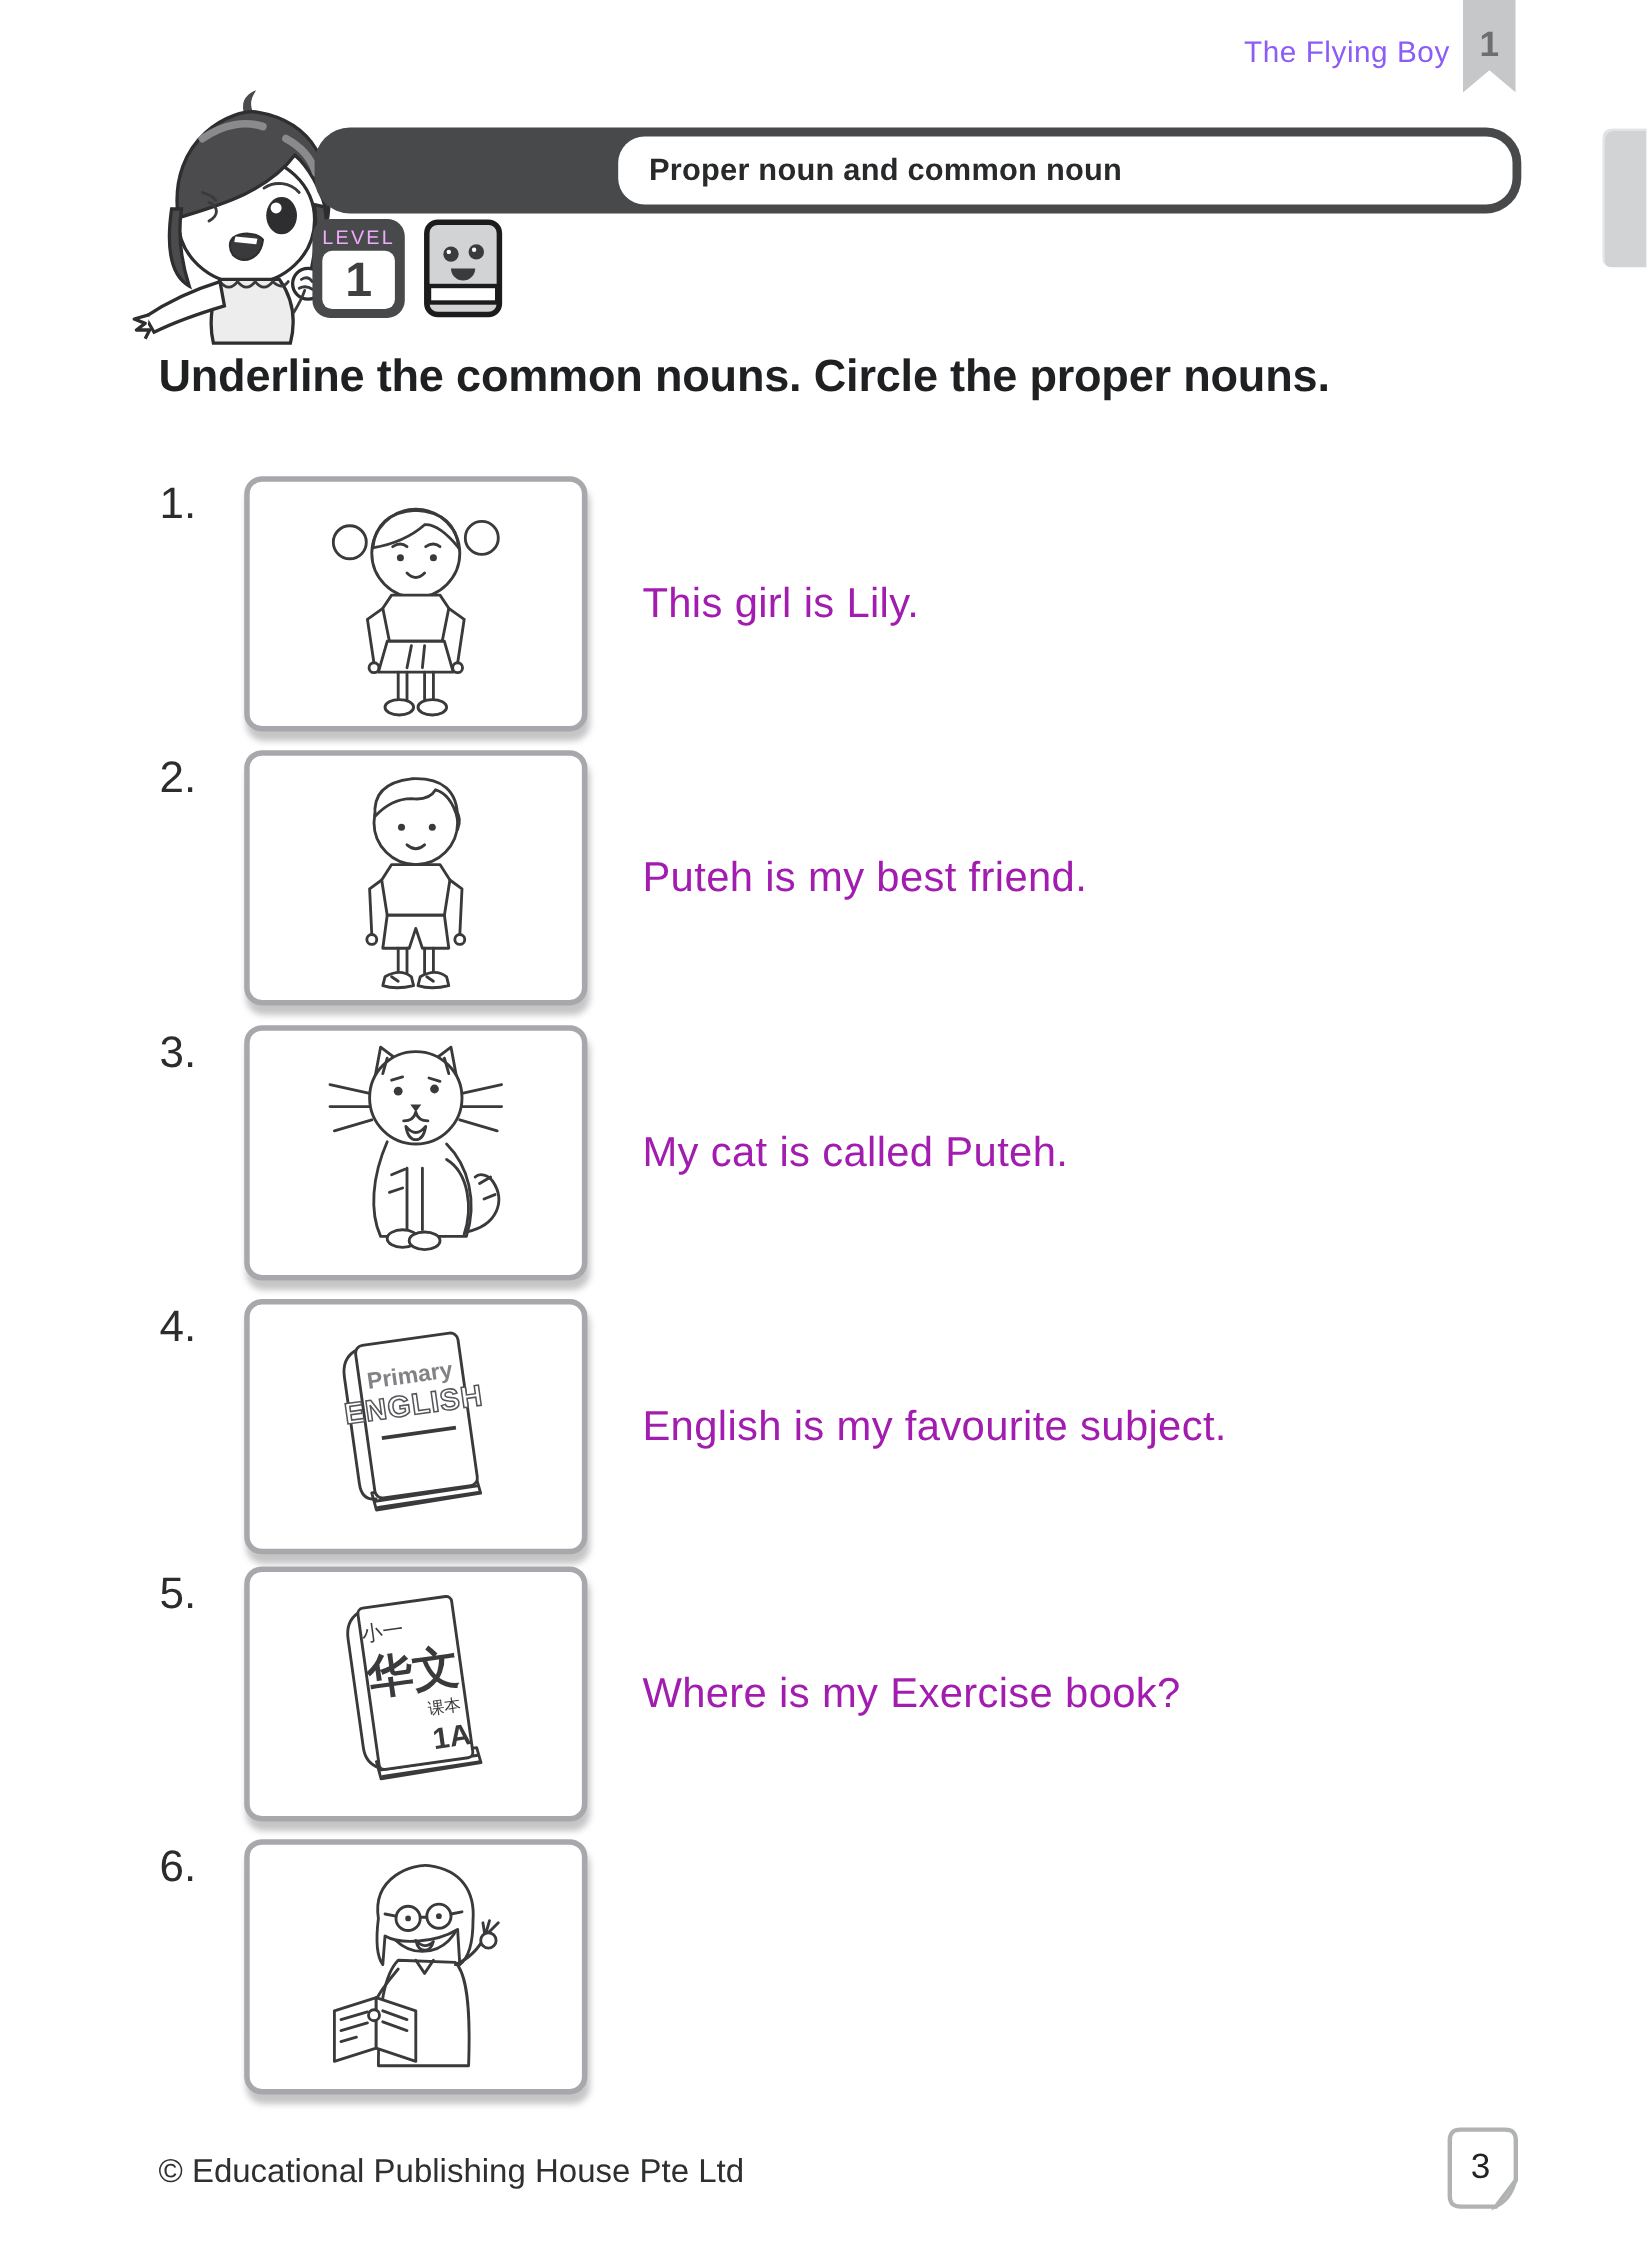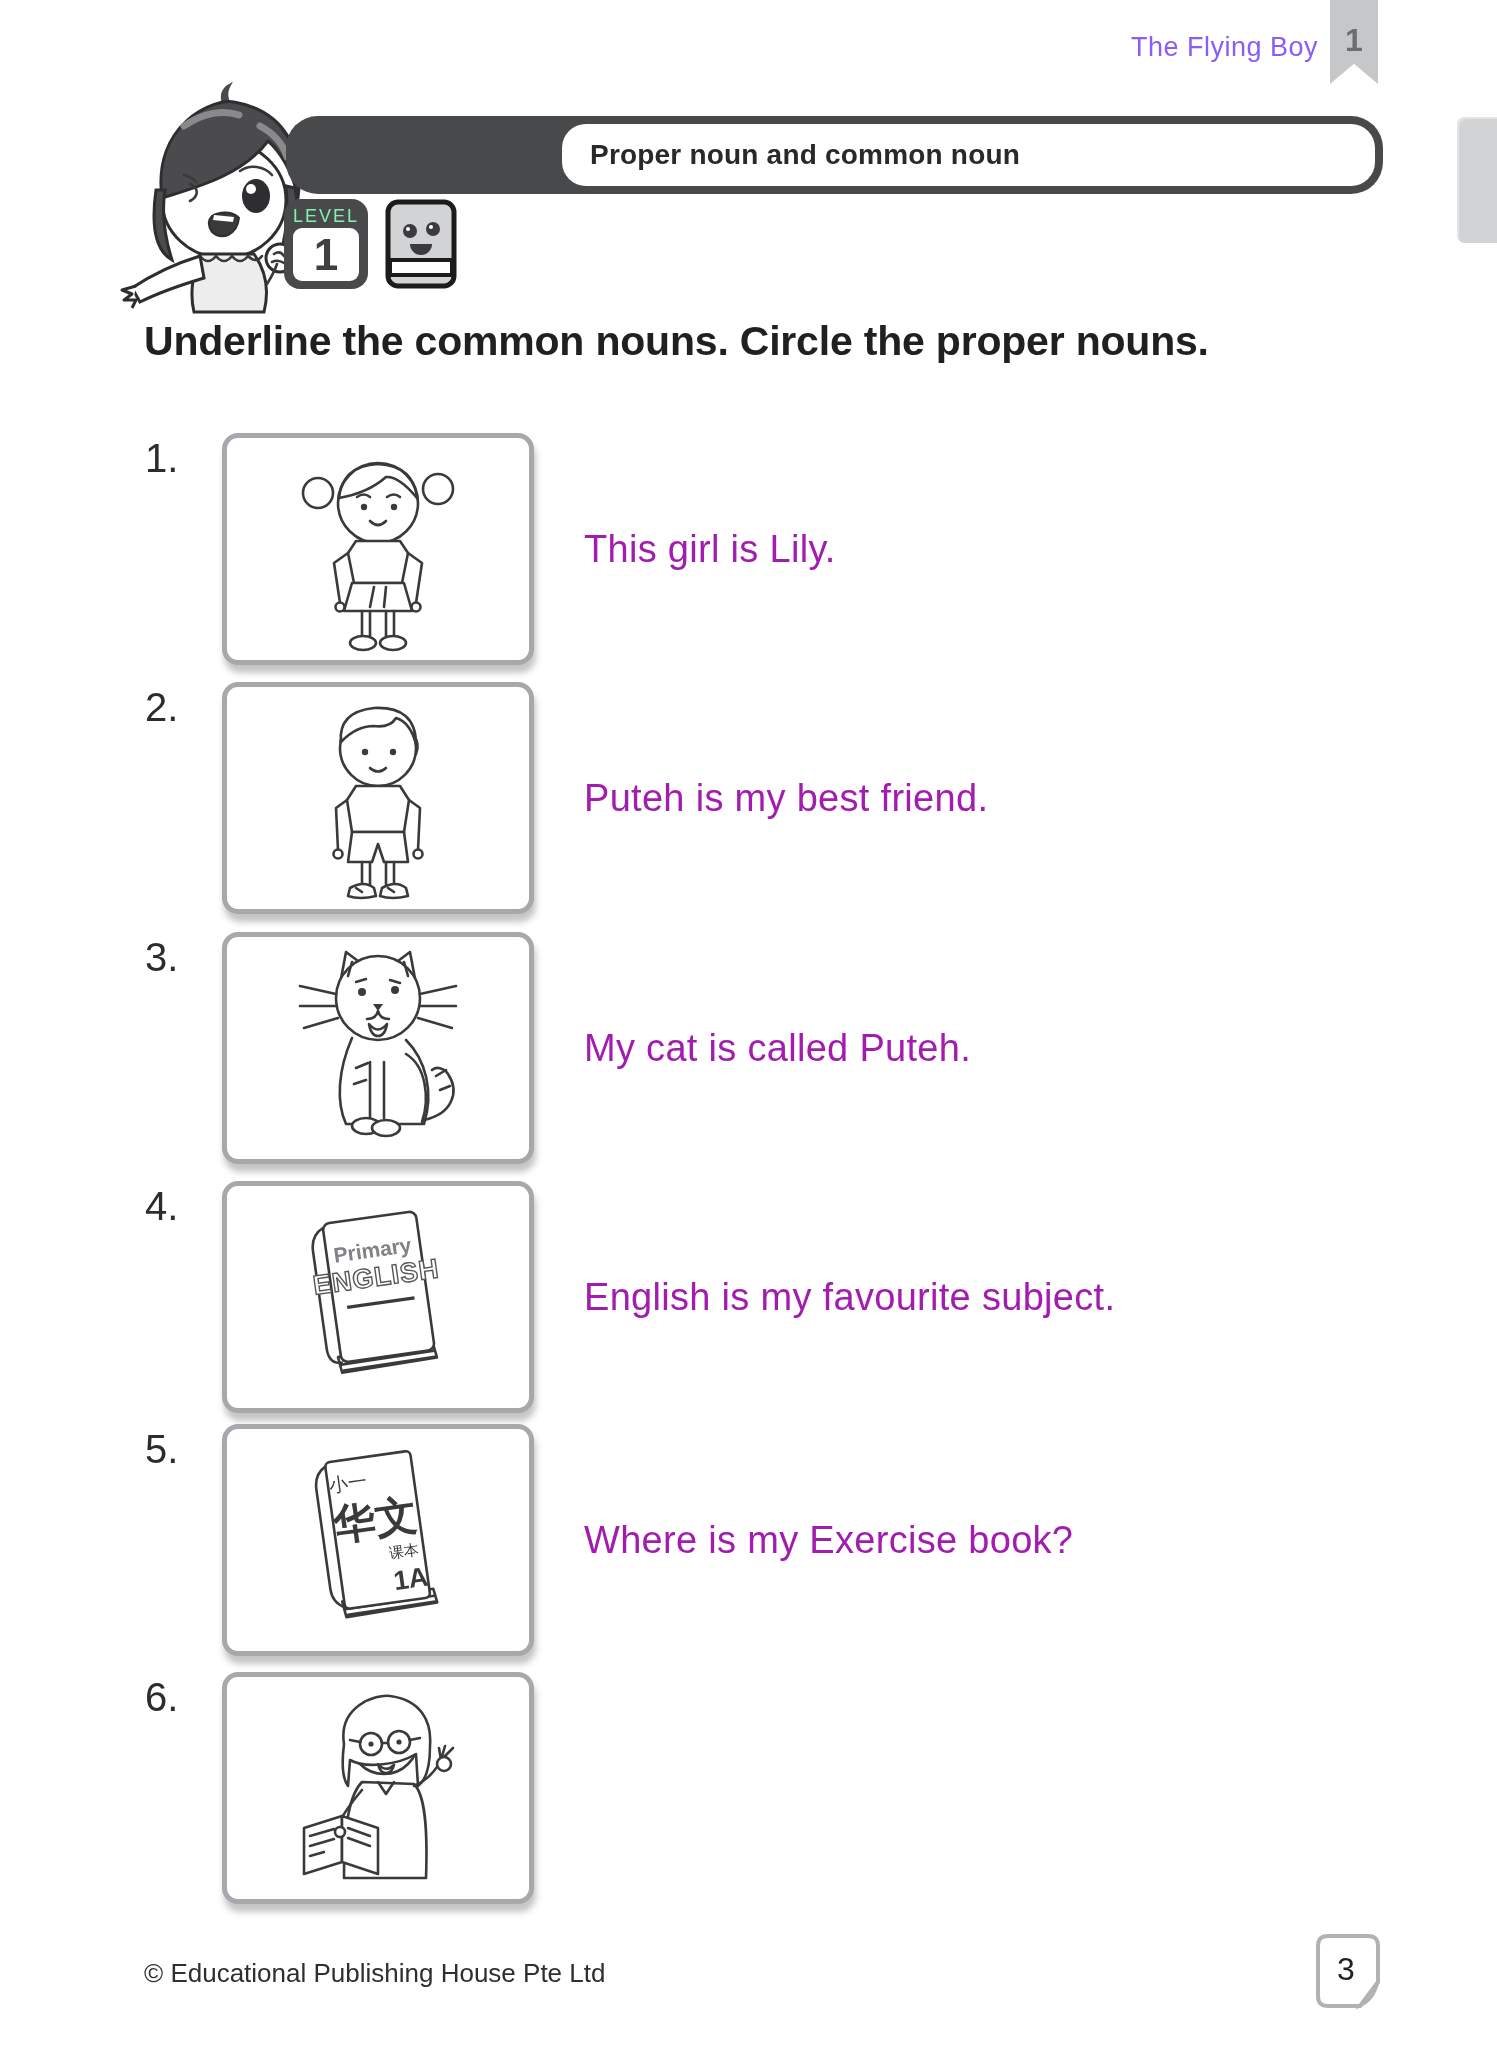--- a/index.html
+++ b/index.html
@@ -22,21 +22,21 @@
   .exercise-label{position:absolute;left:0;top:0;width:276px;height:100%;
       display:flex;align-items:center;justify-content:center;
       color:#ffffff;font-weight:bold;font-size:37px;letter-spacing:.5px;}
   .exercise-title-panel{position:absolute;left:276px;top:8px;right:8px;bottom:8px;
       background:#ffffff;border-radius:24px;display:flex;align-items:center;padding-left:28px;}
   .exercise-title-panel span{font-weight:bold;font-size:28px;color:#28292b;letter-spacing:.2px;}
 
   
   .level-badge{position:absolute;left:284px;top:199px;width:84px;height:90px;
       background:#48494b;border-radius:16px;}
-  .level-word{position:absolute;top:7px;width:100%;text-align:center;color:#86efac;
+  .level-word{position:absolute;top:7px;width:100%;text-align:center;color:#f0abfc;
       font-size:18px;letter-spacing:2px;font-weight:400;}
   .level-box{position:absolute;left:9px;bottom:8px;width:66px;height:53px;background:#ffffff;
       border-radius:9px;display:flex;align-items:center;justify-content:center;
       font-size:44px;font-weight:bold;color:#3f4042;}
   .book-icon{position:absolute;left:384px;top:198px;}
 
   
   .mascot{position:absolute;left:92px;top:80px;}
 
   
@@ -52,21 +52,21 @@
   .item-sentence{position:absolute;left:584px;width:860px;height:232px;
       display:flex;align-items:center;font-size:38px;font-weight:300;color:#a21caf;
       letter-spacing:.3px;}
 
   
   svg .ln{fill:none;stroke:#3a3a3c;stroke-width:2.6;stroke-linecap:round;stroke-linejoin:round;}
   svg .lnw{fill:#ffffff;stroke:#3a3a3c;stroke-width:2.6;stroke-linejoin:round;}
   svg .fill-dark{fill:#3a3a3c;stroke:none;}
 
   
-  .copyright{position:absolute;left:144px;top:1958px;font-size:26px;font-weight:300;color:#2e2f30;}
+  .copyright{position:absolute;left:144px;top:1958px;font-size:30px;font-weight:300;color:#2e2f30;}
   .page-marker{position:absolute;left:1313px;top:1932px;}
   .page-marker text{font-size:32px;fill:#222;font-family:"Liberation Sans",sans-serif;}
 </style>
 </head>
 <body>
 
 <div class="page">
 
   <div class="unit-title">The Flying Boy</div>
   <div class="unit-ribbon">

